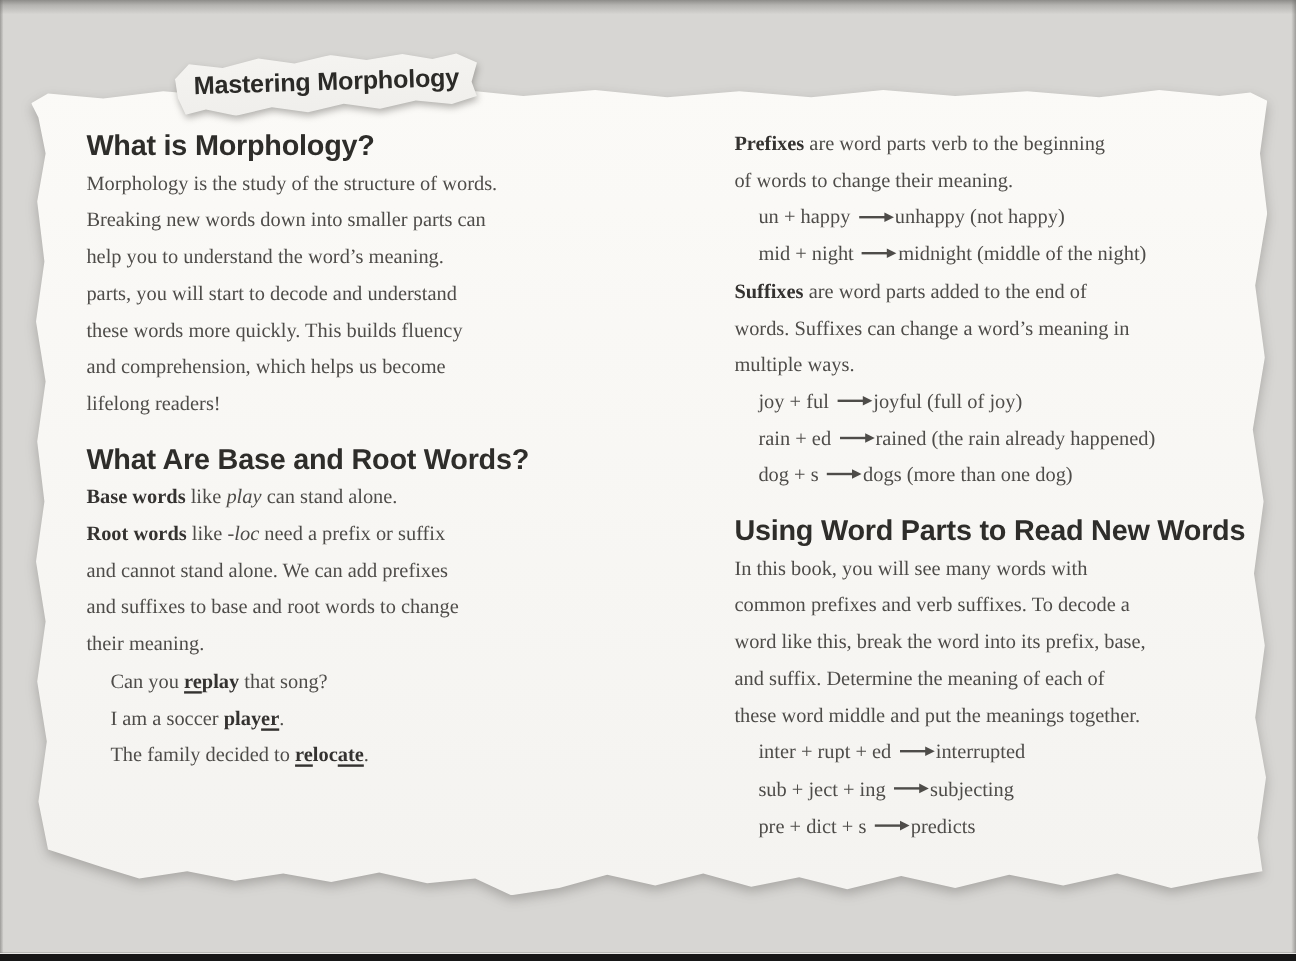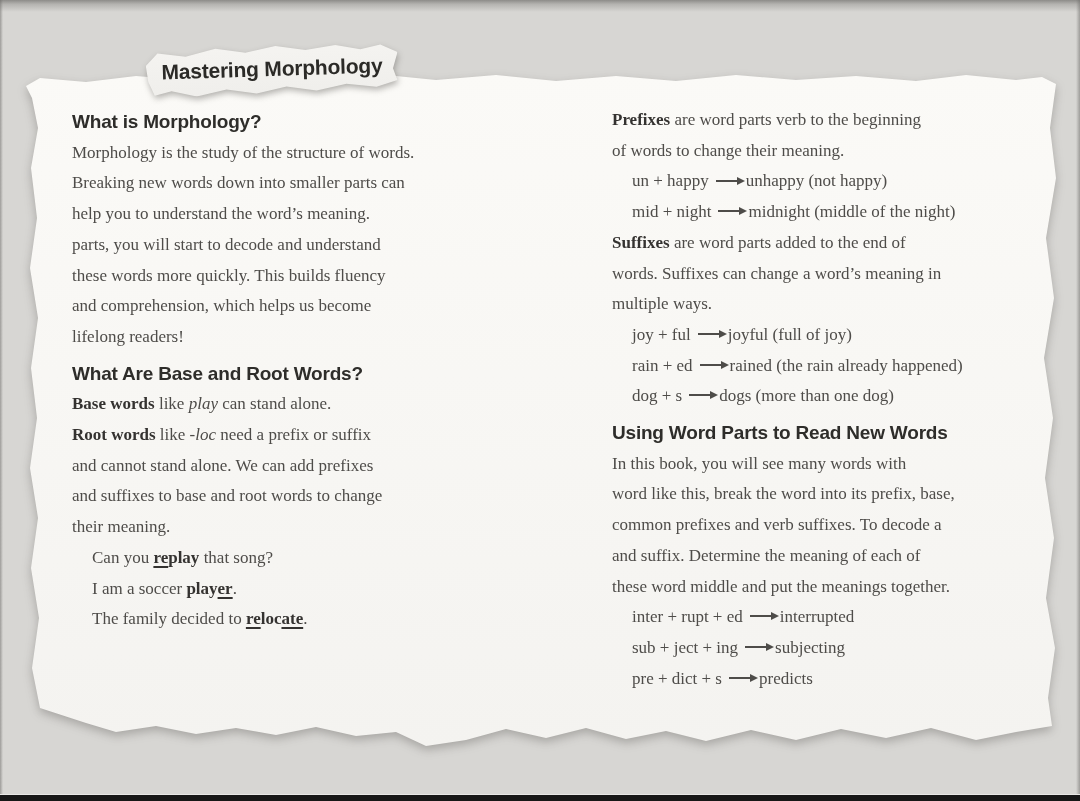--- a/index.html
+++ b/index.html
@@ -96,26 +96,26 @@
   .col {
     position: absolute;
     white-space: nowrap;
   }
   .col-left  { left: 46px;  top: 39px; width: 452px; }
   .col-right { left: 586px; top: 37px; width: 456px; }
 
   .heading {
     font-family: "Liberation Sans", sans-serif;
     font-weight: 700;
-    font-size: 19px;
+    font-size: 24px;
     letter-spacing: -0.2px;
     color: #2e2d2a;
     line-height: 30.7px;
   }
-  .gap-top { margin-top: 6px; }
+  .gap-top { margin-top: 16px; }
 
   .line {
     font-size: 17px;
     color: #4e4c49;
     line-height: 30.7px;
     font-family: Liberation Serif, serif;
   }
   .line.indent { padding-left: 20px; }
 
   .seg.bold { font-weight: 700; color: #343230; }
@@ -180,22 +180,22 @@
           <div class="line indent"><span class="seg">un + happy</span><span class="arrow"></span><span class="seg">unhappy (not happy)</span></div>
           <div class="line indent"><span class="seg">mid + night</span><span class="arrow"></span><span class="seg">midnight (middle of the night)</span></div>
           <div class="line"><span class="seg bold">Suffixes</span><span class="seg"> are word parts added to the end of</span></div>
           <div class="line"><span class="seg">words. Suffixes can change a word’s meaning in</span></div>
           <div class="line"><span class="seg">multiple ways.</span></div>
           <div class="line indent"><span class="seg">joy + ful</span><span class="arrow"></span><span class="seg">joyful (full of joy)</span></div>
           <div class="line indent"><span class="seg">rain + ed</span><span class="arrow"></span><span class="seg">rained (the rain already happened)</span></div>
           <div class="line indent"><span class="seg">dog + s</span><span class="arrow"></span><span class="seg">dogs (more than one dog)</span></div>
           <div class="heading gap-top">Using Word Parts to Read New Words</div>
           <div class="line"><span class="seg">In this book, you will see many words with</span></div>
+          <div class="line"><span class="seg">common prefixes and verb suffixes. To decode a</span></div>
           <div class="line"><span class="seg">word like this, break the word into its prefix, base,</span></div>
-          <div class="line"><span class="seg">common prefixes and verb suffixes. To decode a</span></div>
           <div class="line"><span class="seg">and suffix. Determine the meaning of each of</span></div>
           <div class="line"><span class="seg">these word middle and put the meanings together.</span></div>
           <div class="line indent"><span class="seg">inter + rupt + ed</span><span class="arrow"></span><span class="seg">interrupted</span></div>
           <div class="line indent"><span class="seg">sub + ject + ing</span><span class="arrow"></span><span class="seg">subjecting</span></div>
           <div class="line indent"><span class="seg">pre + dict + s</span><span class="arrow"></span><span class="seg">predicts</span></div>
         </div>
     </div>
   </div>
 
   <div class="title-wrap">

